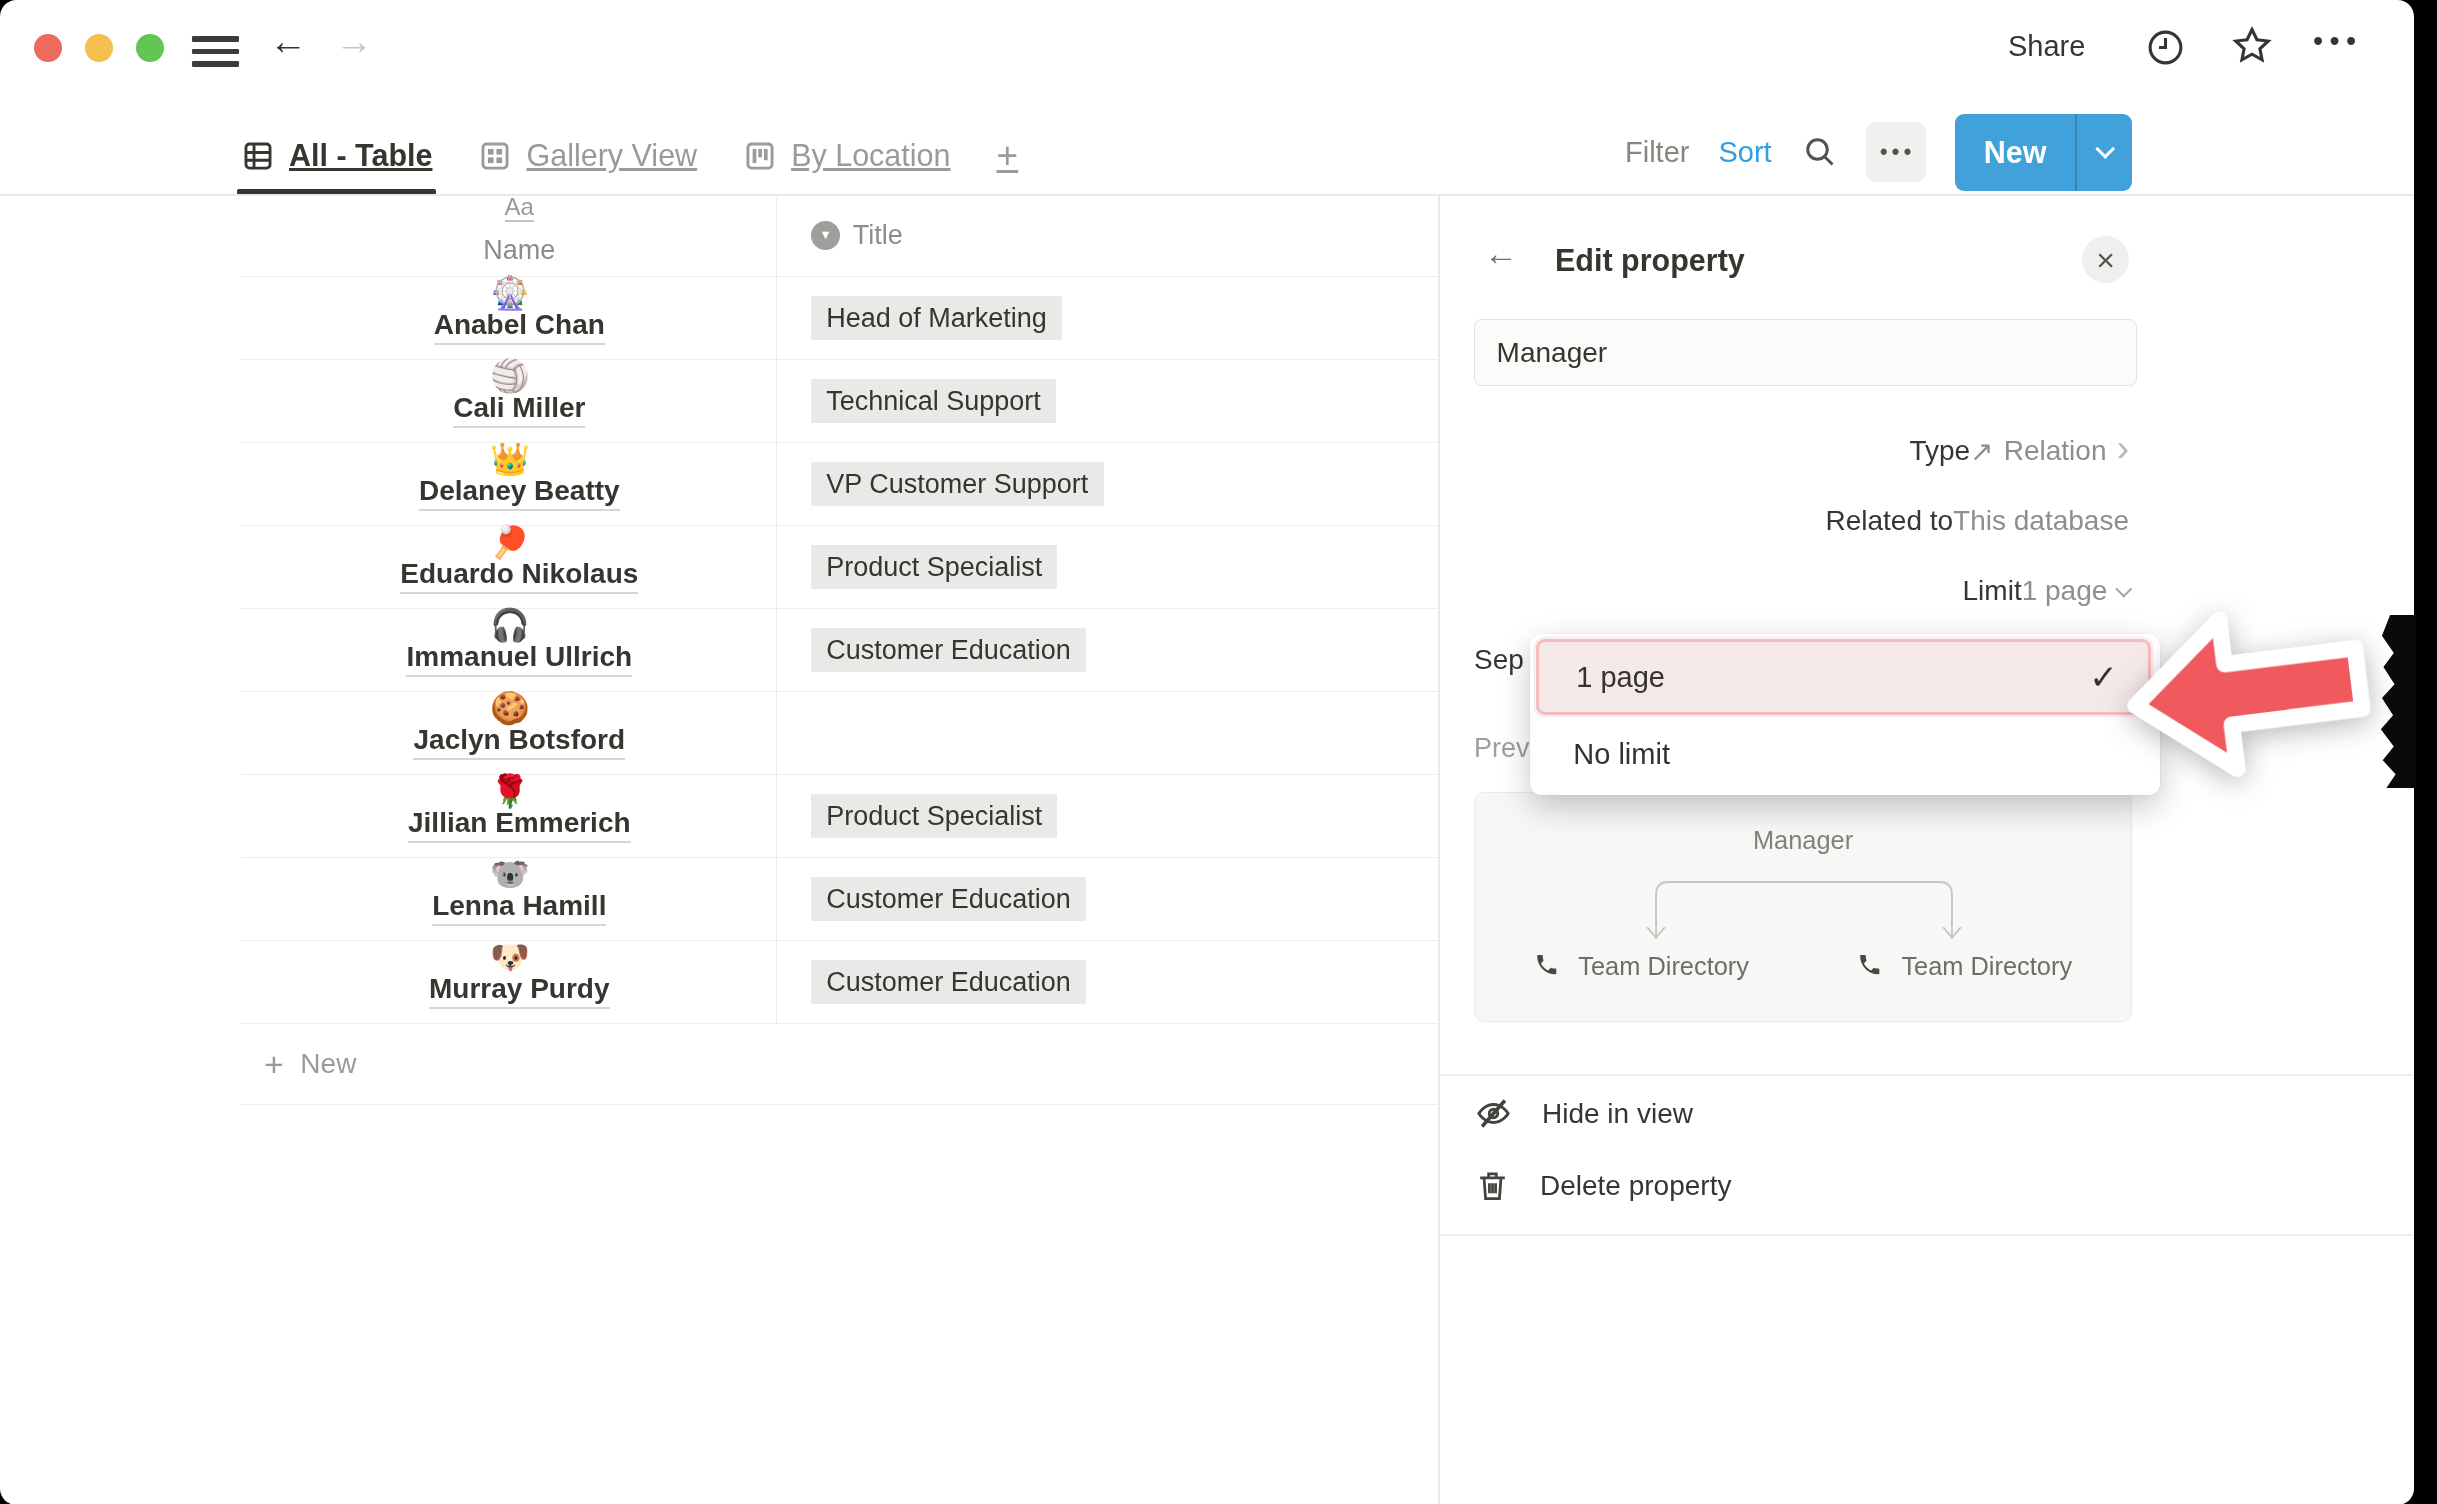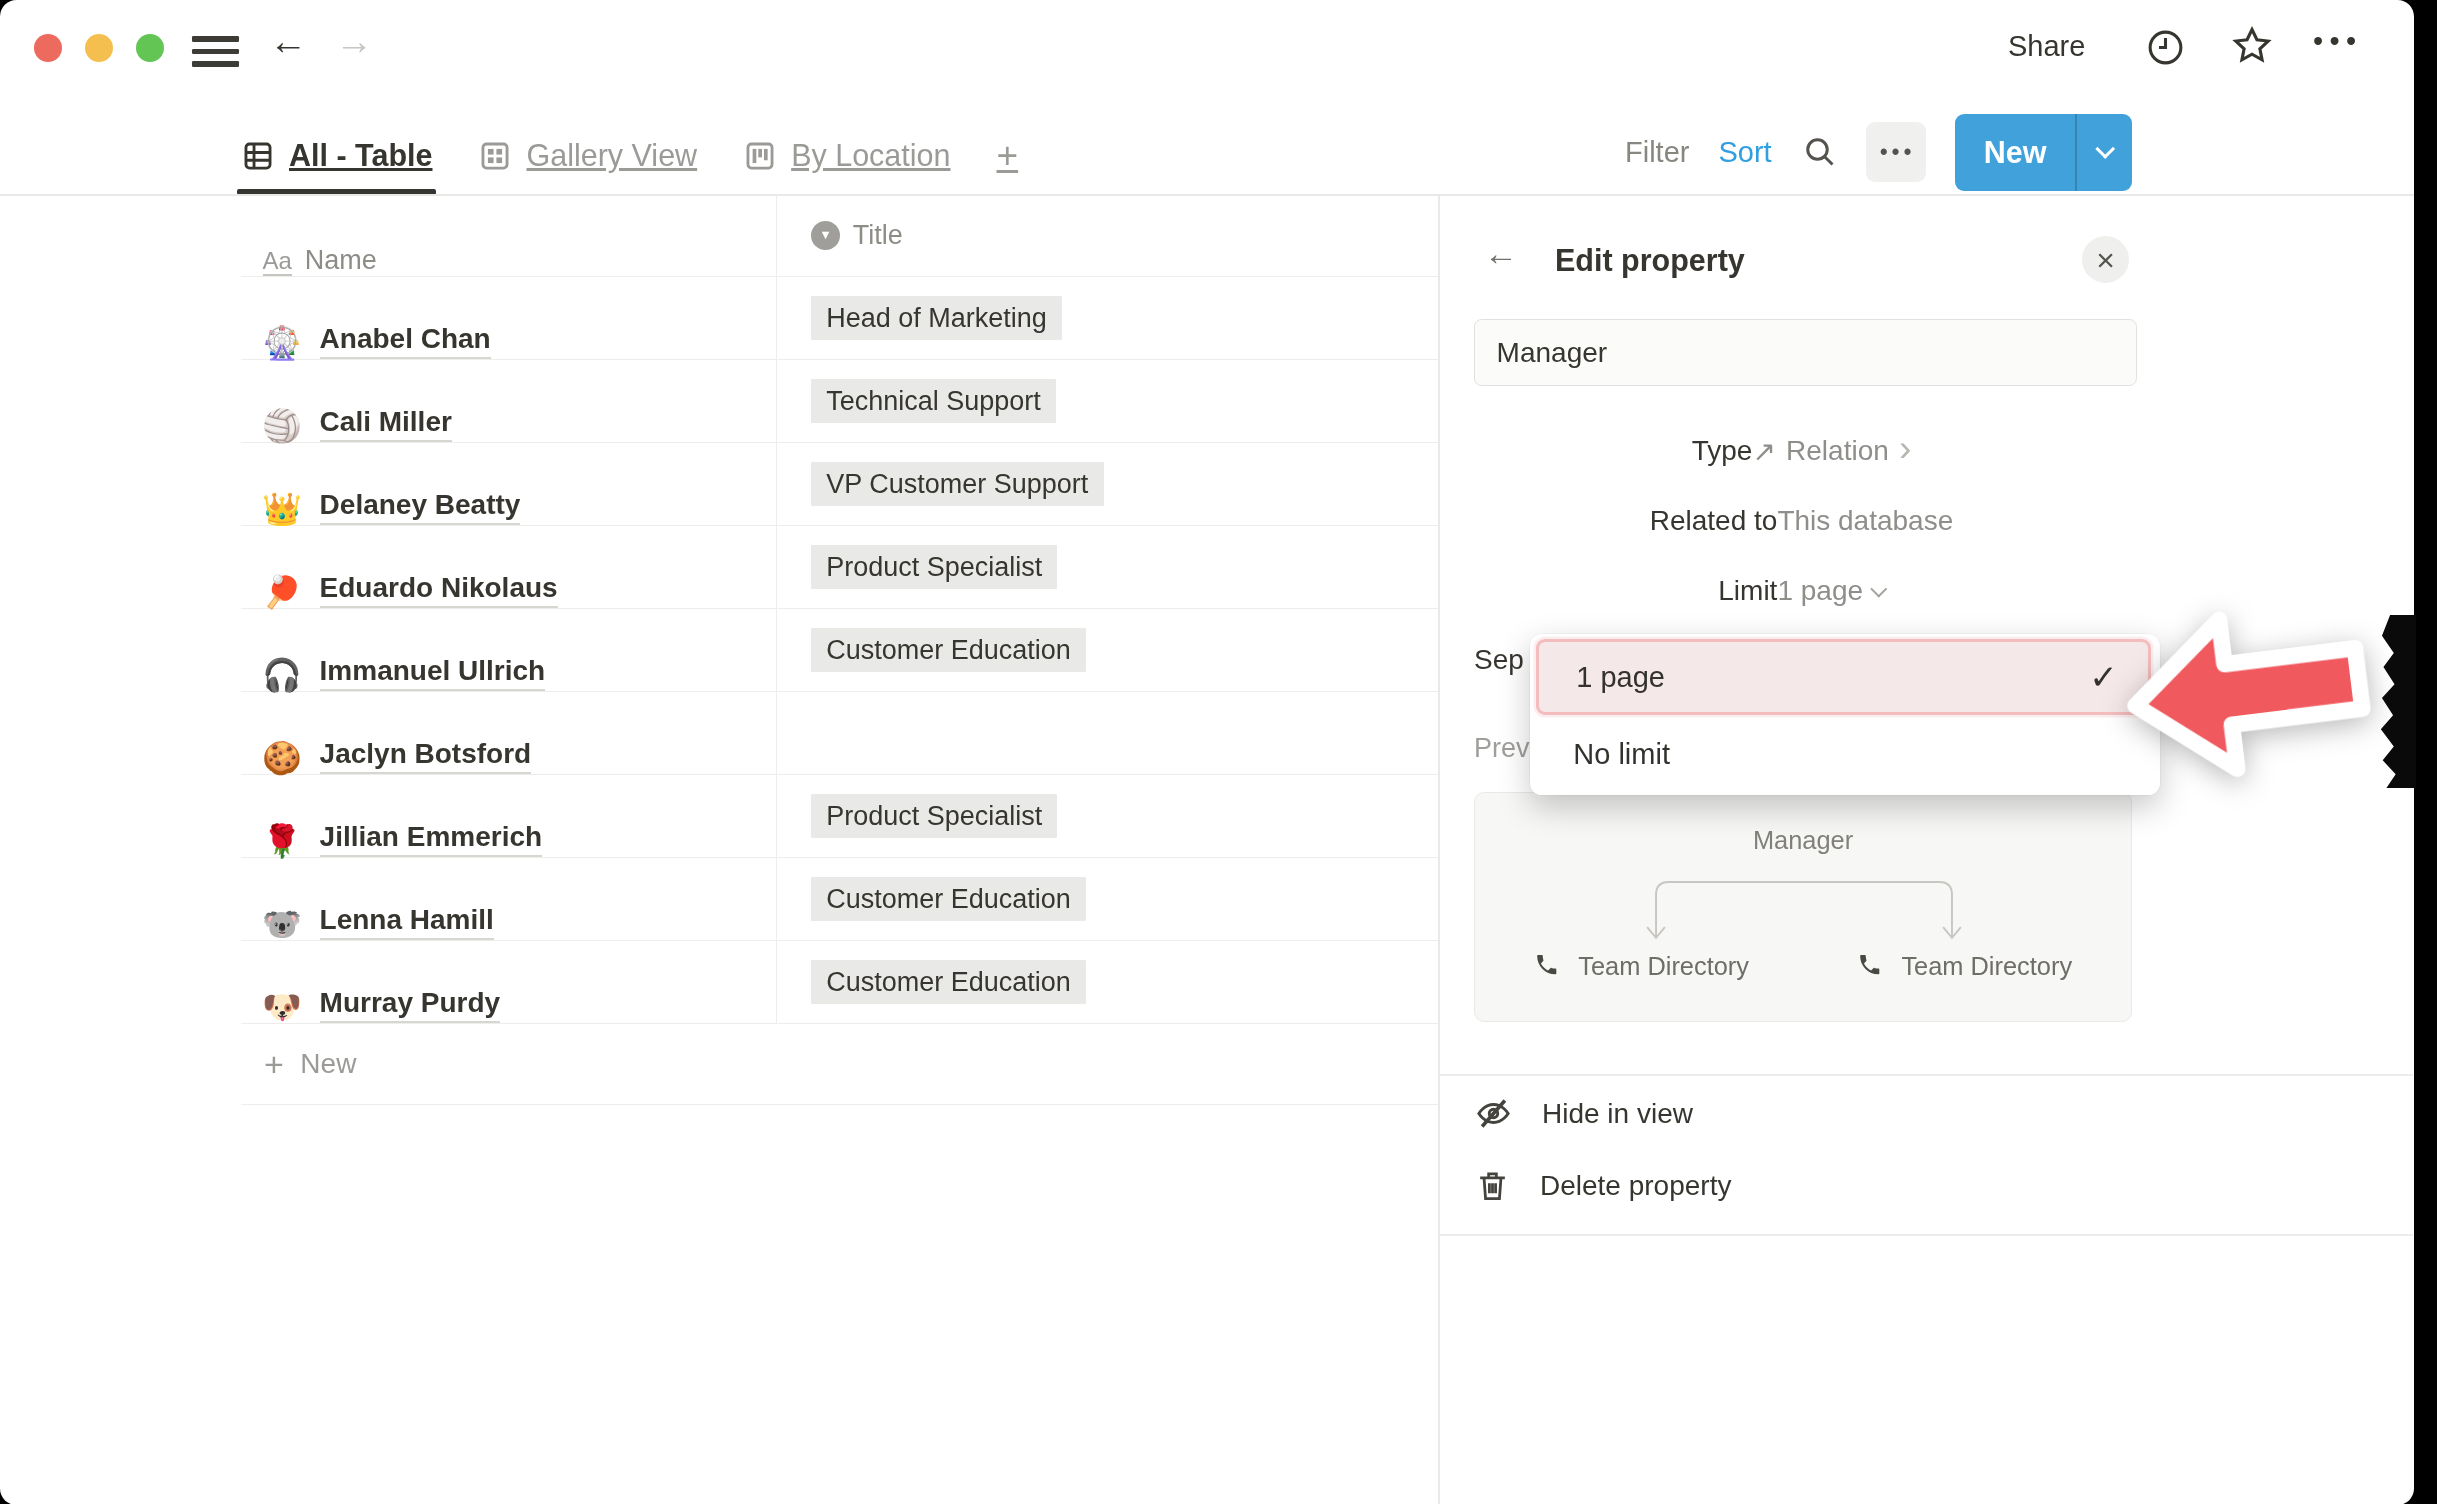--- a/index.html
+++ b/index.html
@@ -42,39 +42,39 @@
   .new-btn{height:77px;border-radius:9px;background:#41A1DA;display:flex;align-items:stretch;color:#fff;overflow:hidden;}
   .new-btn .lbl{display:flex;align-items:center;padding:0 29px;font-size:30.5px;font-weight:600;}
   .new-btn .sep{width:1.9px;background:rgba(0,0,0,0.18);}
   .new-btn .caret{width:55px;display:flex;align-items:center;justify-content:center;}
   .chev{display:inline-block;width:11.4px;height:11.4px;border-right:3.2px solid #fff;border-bottom:3.2px solid #fff;transform:rotate(45deg);margin-top:-5.1px;}
   .chev.gray{border-color:#A3A19C;width:9.5px;height:9.5px;border-width:2.5px;}
 
   
   .table{position:absolute;left:241px;top:194px;width:1197px;}
   .trow{display:flex;height:83px;border-bottom:1.9px solid #EDEDEB;box-sizing:border-box;}
-  .cell-name{width:536px;display:flex;align-items:flex-end;padding-left:21.6px;box-sizing:border-box;border-right:1.9px solid #EDEDEB;}
+  .cell-name{width:536px;display:flex;align-items:center;padding-left:21.6px;box-sizing:border-box;border-right:1.9px solid #EDEDEB;flex-direction:column;}
   .cell-title{flex:1;display:flex;align-items:center;padding-left:34px;box-sizing:border-box;}
   .hdr .cell-name,.hdr .cell-title{color:#8E8C87;font-size:27px;gap:12.7px;}
   .aa{font-size:24px;color:#9B9A97;border-bottom:2.5px solid #C6C4BF;line-height:1.05;padding-bottom:1.3px;}
   .selicon{width:29px;height:29px;border-radius:50%;background:#A09E9B;display:flex;align-items:center;justify-content:center;color:#fff;font-size:12.7px;line-height:1;}
   .emoji{width:39px;font-size:32px;line-height:1;margin-right:18px;}
   .pname{font-size:28px;font-weight:600;color:#37352F;border-bottom:2.5px solid #D8D6D1;padding-bottom:1.9px;line-height:1.15;}
   .chip{background:#E9E9E7;border-radius:1px;padding:6.3px 15.2px;font-size:27px;color:#37352F;}
   .newrow{display:flex;align-items:center;height:81px;border-bottom:1.9px solid #EDEDEB;box-sizing:border-box;padding-left:23px;color:#9B9A97;font-size:28px;gap:16.5px;}
   .newrow .plus{font-size:34px;line-height:1;color:#9B9A97;}
 
   
   .vdiv{position:absolute;left:1438px;top:194px;bottom:0;width:1.9px;background:#E9E9E7;}
   .p-back{position:absolute;left:1484px;top:236px;font-size:34px;color:#73716C;line-height:1;}
   .p-title{position:absolute;left:1555px;top:243px;font-size:30.5px;font-weight:700;color:#37352F;}
   .p-close{position:absolute;left:2082px;top:236px;width:47px;height:47px;border-radius:50%;background:#EFEFED;display:flex;align-items:center;justify-content:center;font-size:32px;color:#55534E;line-height:1;}
   .p-input{position:absolute;left:1474px;top:319px;width:663px;height:67px;box-sizing:border-box;border:1.9px solid #E1E1DF;border-radius:7.6px;background:#FBFBFA;font-size:28px;color:#37352F;padding:0 21.6px;font-family:"Liberation Sans",sans-serif;outline:none;}
   .props{position:absolute;left:1474px;top:416px;width:655px;}
-  .prop{height:70px;display:flex;align-items:center;justify-content:center;}
+  .prop{height:70px;display:flex;align-items:center;justify-content:flex-end;}
   .prop .lab{font-size:28px;color:#37352F;}
   .prop .val{font-size:28px;color:#8F8E8B;display:flex;align-items:center;gap:10.2px;}
   .val .ne{color:#8F8E8B;font-size:28px;}
   .val .more{color:#B8B6B2;font-size:37px;line-height:0.6;margin-top:-3.8px;}
   .sep-frag{position:absolute;left:1474px;top:644px;font-size:28px;color:#37352F;}
   .prev-frag{position:absolute;left:1474px;top:733px;font-size:27px;color:#A09E9A;}
 
   .preview{position:absolute;left:1474px;top:792px;width:658px;height:230px;box-sizing:border-box;background:#F7F7F5;border:1.9px solid #E9E9E7;border-radius:10.2px;}
   .pv-root{position:absolute;left:0;right:0;top:33px;text-align:center;font-size:25.4px;color:#82807B;}
   .pv-svg{position:absolute;left:0;top:0;}

